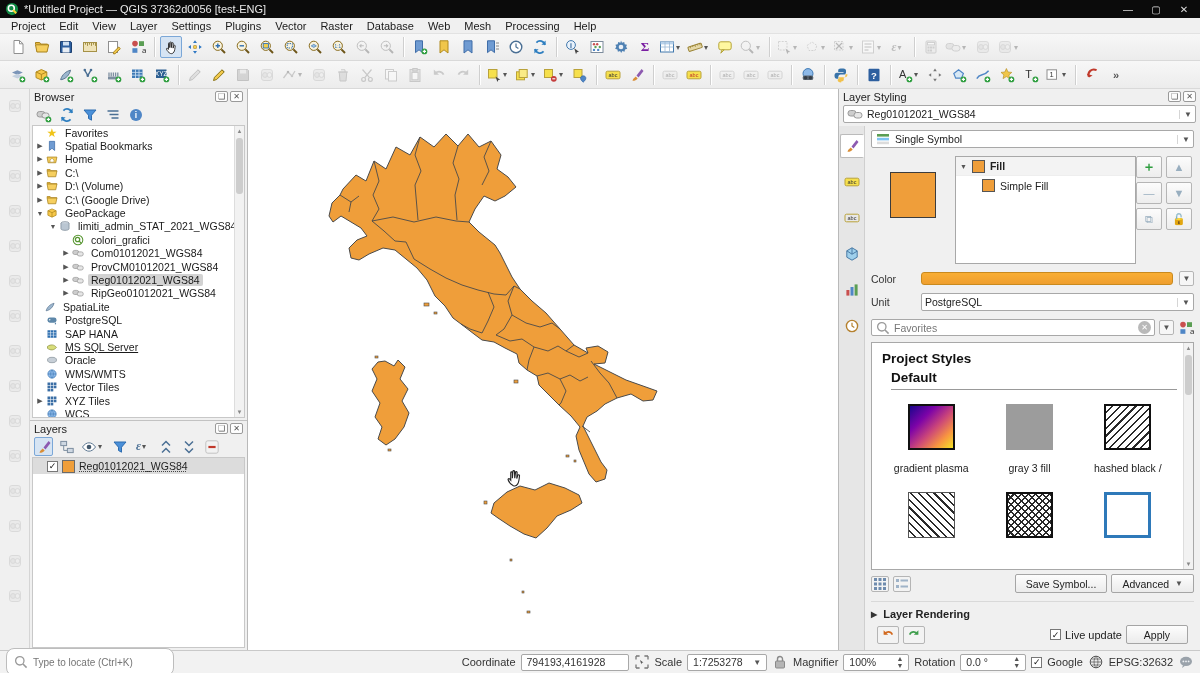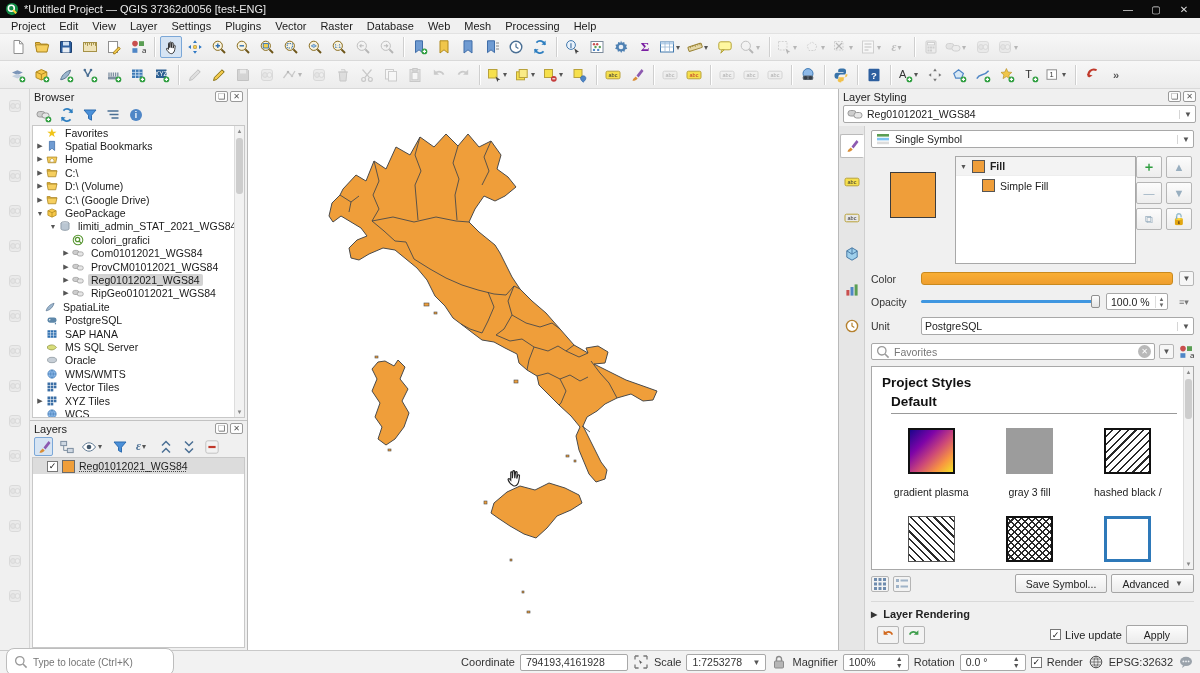--- a/index.html
+++ b/index.html
@@ -1015,21 +1015,21 @@
             <div class="trow" style="padding-left: 2px;">
               <span class="exp"></span>
               <span class="ticn">
                 <svg width="16" height="16" viewBox="0 0 16 16">
                   <rect x="2" y="3" width="12" height="10" fill="#2e6fb0"></rect>
                   <path d="M2 6.3h12M2 9.6h12M6 3v10M10 3v10" stroke="#fff" stroke-width=".7"></path>
                 </svg>
               </span>
               <span class="lbl">SAP HANA</span>
             </div>
-            <div class="trow" style="padding-left: 2px;">
+            <div class="trow" style="padding-left: 2px; text-decoration: underline;">
               <span class="exp"></span>
               <span class="ticn">
                 <svg width="16" height="16" viewBox="0 0 16 16">
                   <path d="M2 9.8c4.2 3 8.4 2.8 12-1.2-3-3.8-7.2-4.6-12-1.4z" fill="#d8dd7a" stroke="#8e9340"></path>
                 </svg>
               </span>
               <span class="lbl">MS SQL Server</span>
             </div>
             <div class="trow" style="padding-left: 2px;">
               <span class="exp"></span>
@@ -1295,33 +1295,20 @@
               <div class="sbtn">—</div>
               <div class="sbtn">▼</div>
               <div class="sbtn">⧉</div>
               <div class="sbtn">🔓</div>
             </div>
           </div>
           <div class="frow">
             <span class="flabel">Color</span>
             <div class="colorbar"></div>
             <div class="carbox">▼</div>
-          </div>
-          <div class="frow">
-            <span class="flabel">Opacity</span>
-            <div class="slider">
-                <div class="track"></div>
-                <div class="fill"></div>
-                <div class="handle"></div>
-              </div>
-            <div class="spin">
-                <span>100.0 %</span>
-                <span class="ar">▲<br>▼</span>
-              </div>
-            <div class="ddov">≡▾</div>
           </div>
           <div class="frow">
             <span class="flabel">Unit</span>
             <div class="combo" style="flex:1">
               <span>PostgreSQL</span>
               <span class="car">▼</span>
             </div>
           </div>
           <div class="searchrow">
             <div class="searchbox">
@@ -1472,21 +1459,21 @@
     <div class="sfield" style="width:66px">
         <span>100%</span>
         <span style="margin-left:auto;font-size:7px;color:#555;line-height:7px">▲<br>▼</span>
       </div>
     <span>Rotation</span>
     <div class="sfield" style="width:66px">
         <span>0.0 °</span>
         <span style="margin-left:auto;font-size:7px;color:#555;line-height:7px">▲<br>▼</span>
       </div>
     <span class="cb">✓</span>
-    <span>Render</span>
+    <span>Google</span>
     <span class="icon13" id="crs-globe-icon">
         <svg width="16" height="16" viewBox="0 0 16 16">
           <circle cx="8" cy="8" r="5.8" fill="#e9e9e9" stroke="#555"></circle>
           <path d="M2.2 8h11.6M8 2.2c2.6 3.2 2.6 8.4 0 11.6M8 2.2c-2.6 3.2-2.6 8.4 0 11.6M3.4 5h9.2M3.4 11h9.2" stroke="#555" fill="none" stroke-width=".7"></path>
         </svg>
       </span>
     <span>EPSG:32632</span>
     <span class="icon13" id="messages-icon">
         <svg width="16" height="16" viewBox="0 0 16 16">
           <ellipse cx="8" cy="7.4" rx="6" ry="4.6" fill="#9aa2aa"></ellipse>

